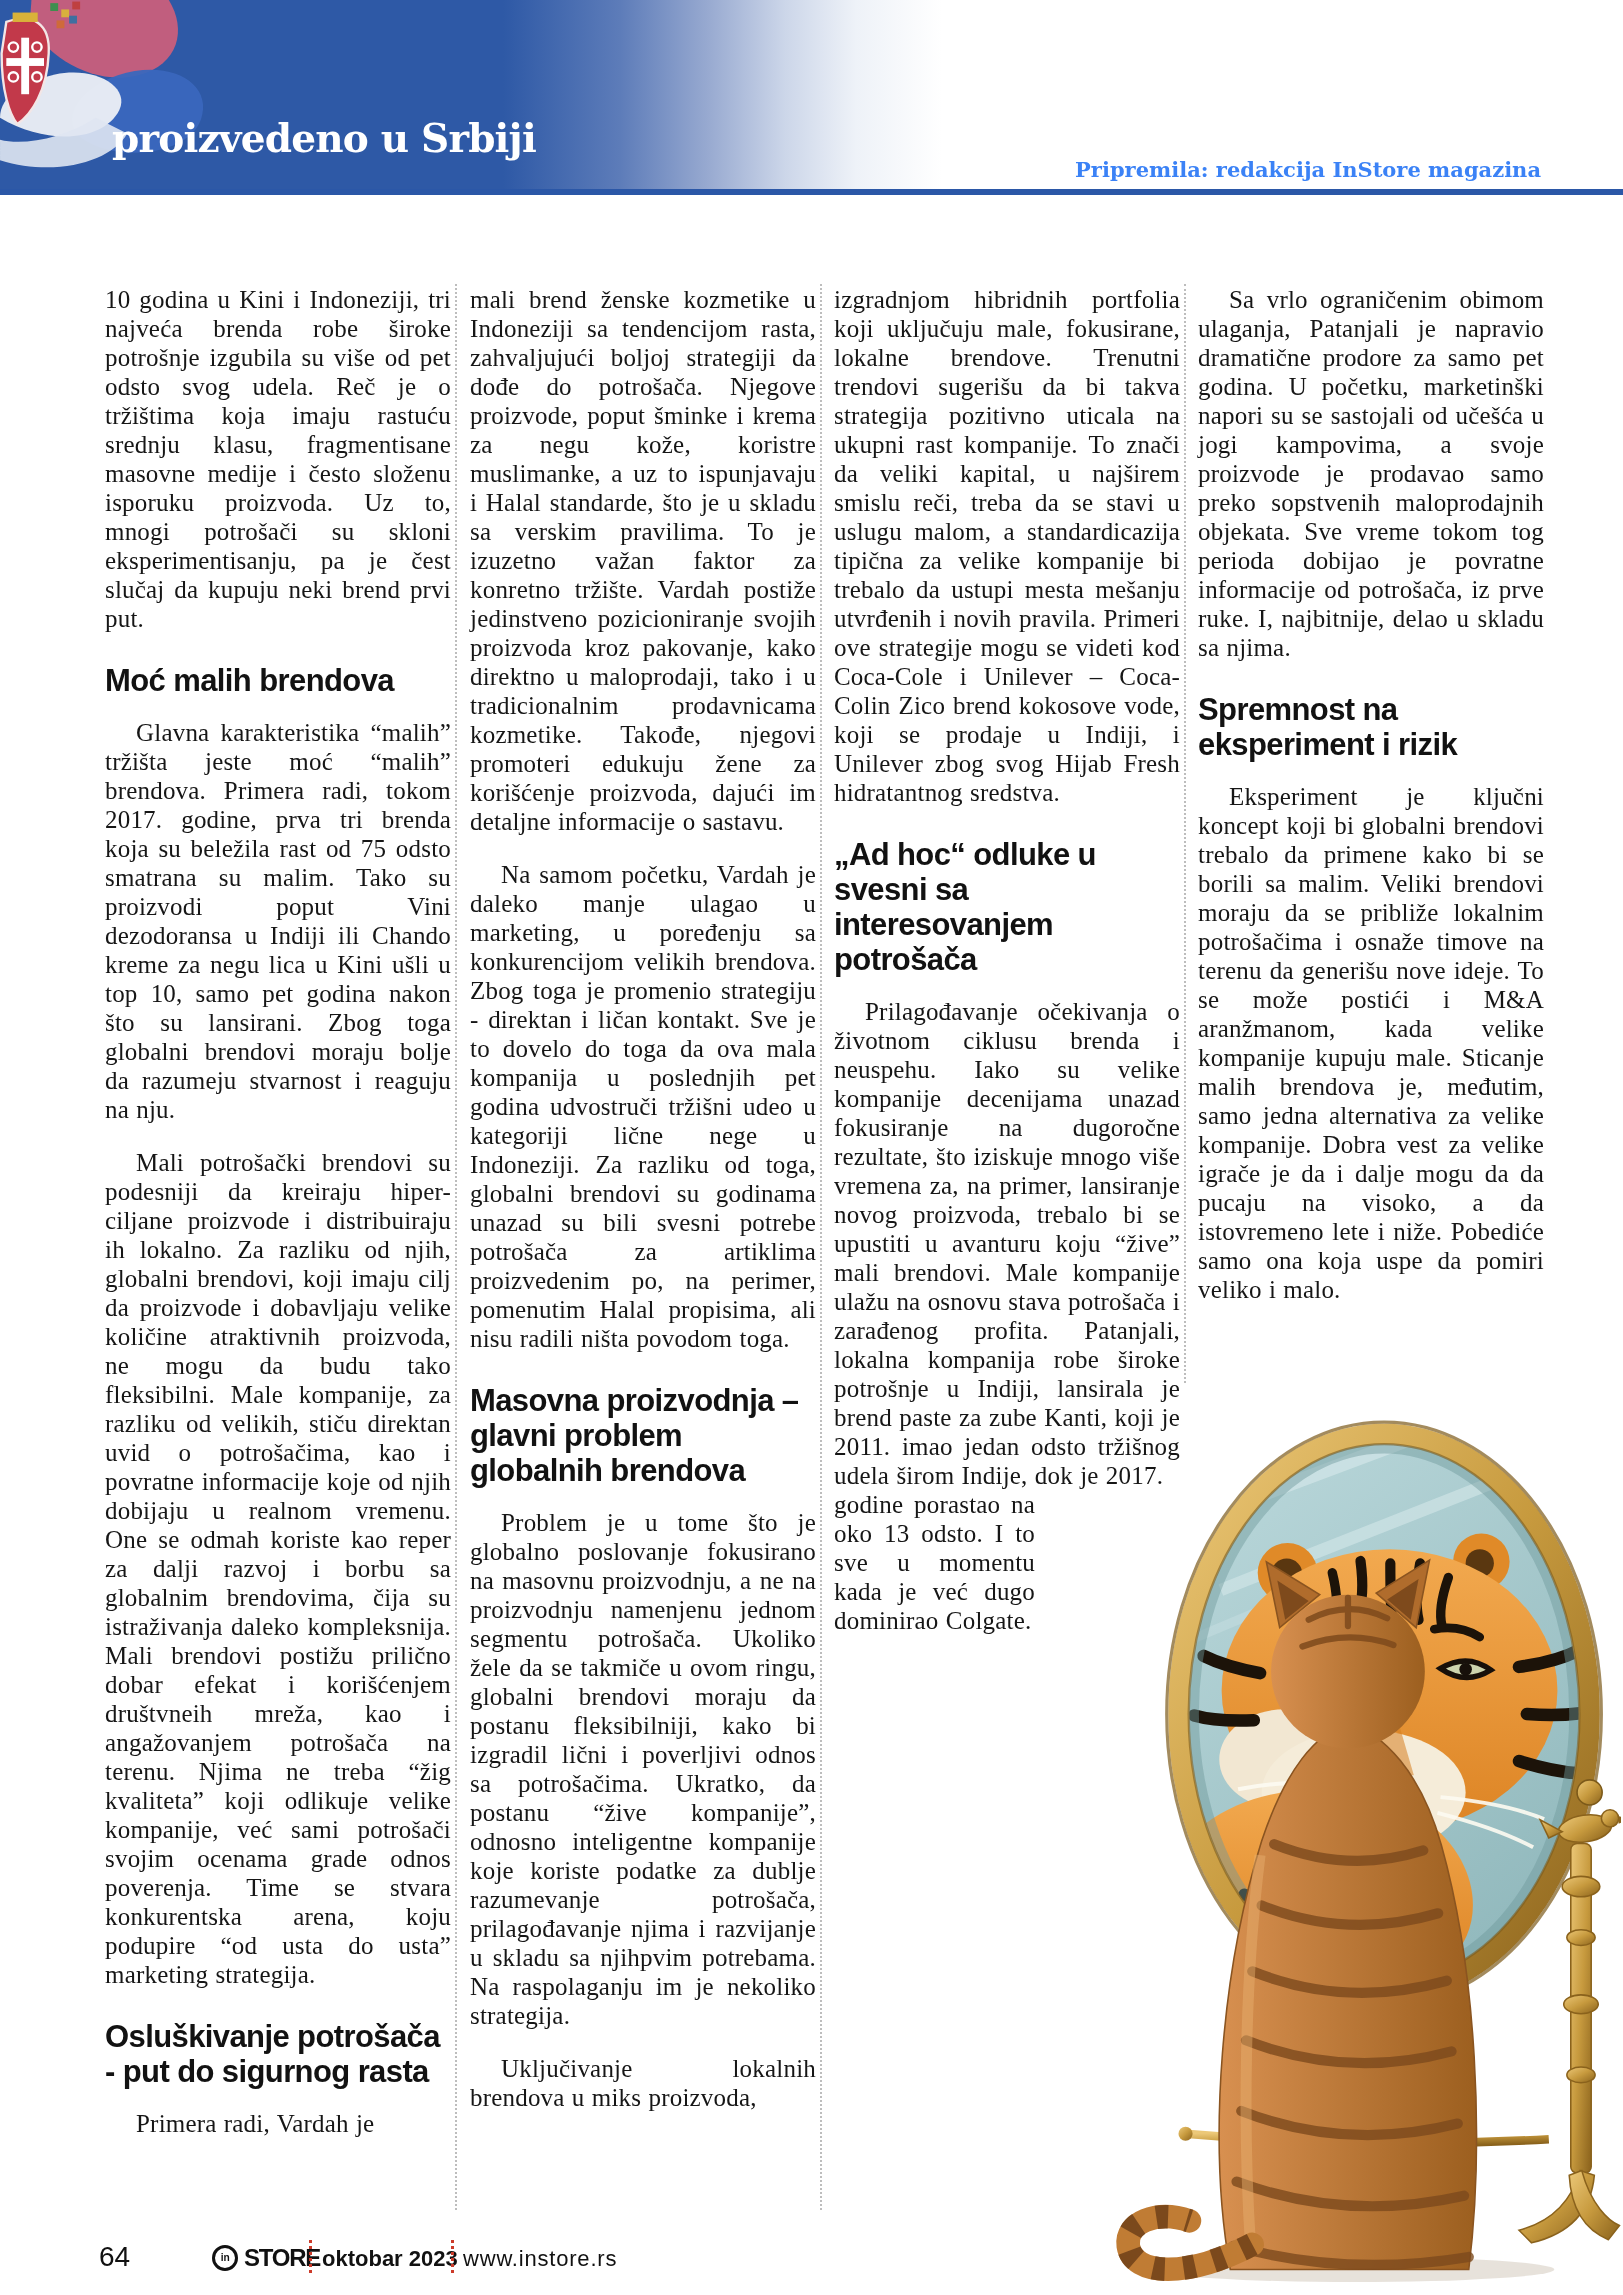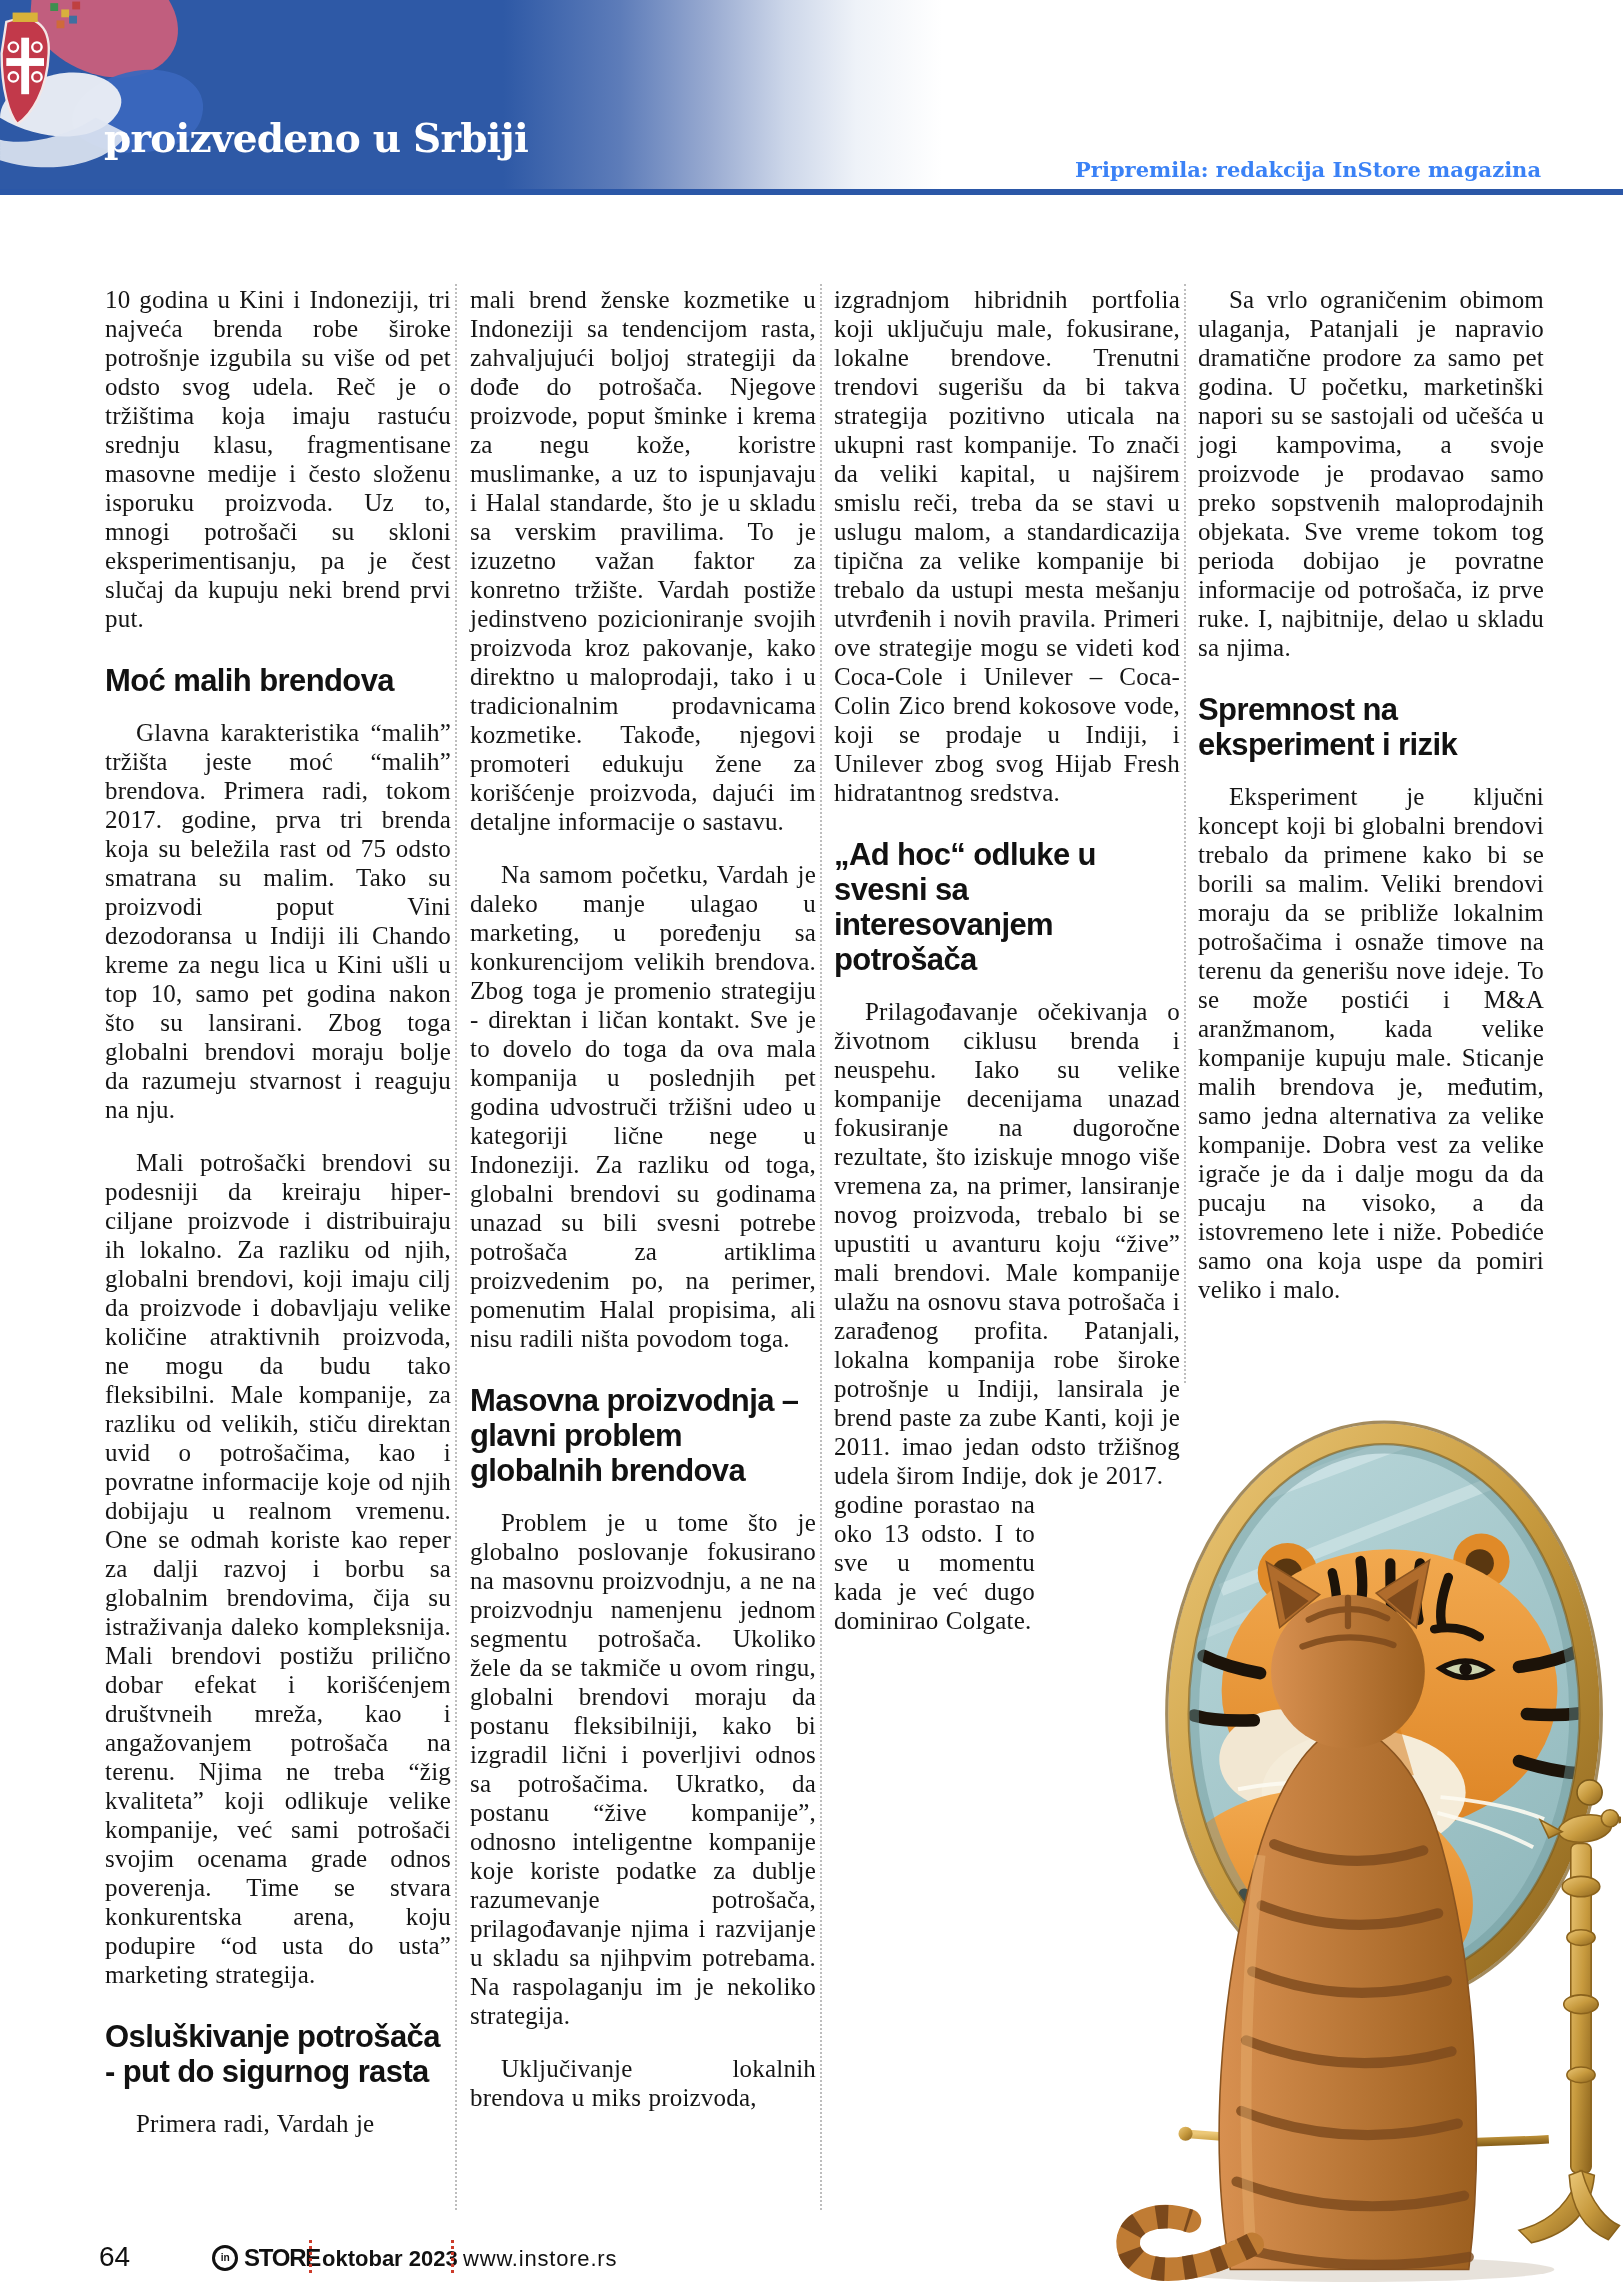--- a/index.html
+++ b/index.html
@@ -4,21 +4,21 @@
 <style>
   html,body{margin:0;padding:0;background:#ffffff;}
   #page{position:relative;width:1623px;height:2295px;background:#ffffff;overflow:hidden;
         font-family:"Liberation Serif",serif;color:#151515;}
 
   
   .band{position:absolute;left:0;top:0;width:1623px;height:189px;
         background:linear-gradient(90deg,#2e59a6 0px,#2e59a6 503px,#5d7cb9 620px,
                    #97a9d0 707px,#ccd6e9 785px,#eef2f8 856px,#ffffff 942px);}
   .flag{position:absolute;left:0;top:0;width:267px;height:190px;}
-  .page-title{position:absolute;left:104px;top:119px;
+  .page-title{position:absolute;left:112px;top:119px;
         font-family:"DejaVu Serif","Liberation Serif",serif;font-weight:bold;
         font-size:39px;line-height:1;letter-spacing:-0.8px;color:#ffffff;white-space:nowrap;}
   .byline{position:absolute;right:82px;top:157px;
         font-family:"DejaVu Serif","Liberation Serif",serif;font-weight:bold;
         font-size:21px;color:#3b82f6;white-space:nowrap;}
   .rule{position:absolute;left:0;top:189px;width:1623px;height:5.5px;background:#2b57a7;}
 
   
   .col{position:absolute;top:285px;width:346px;}
   #col1{left:105px}#col2{left:470px}#col3{left:834px}#col4{left:1198px}

